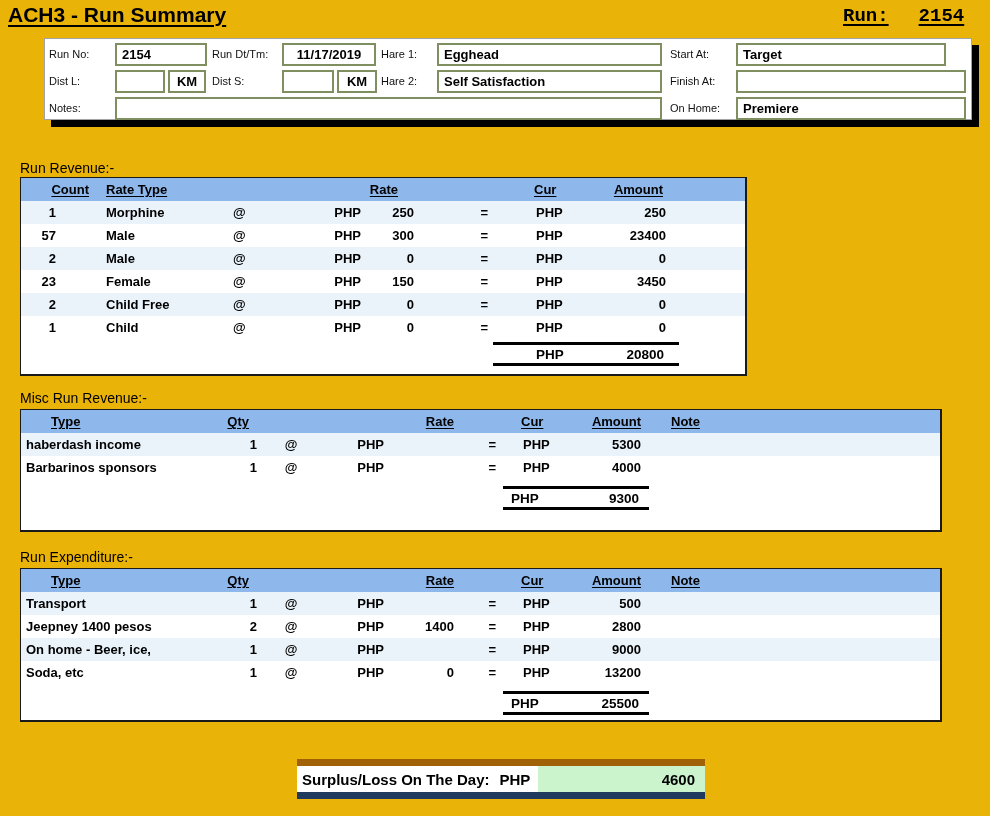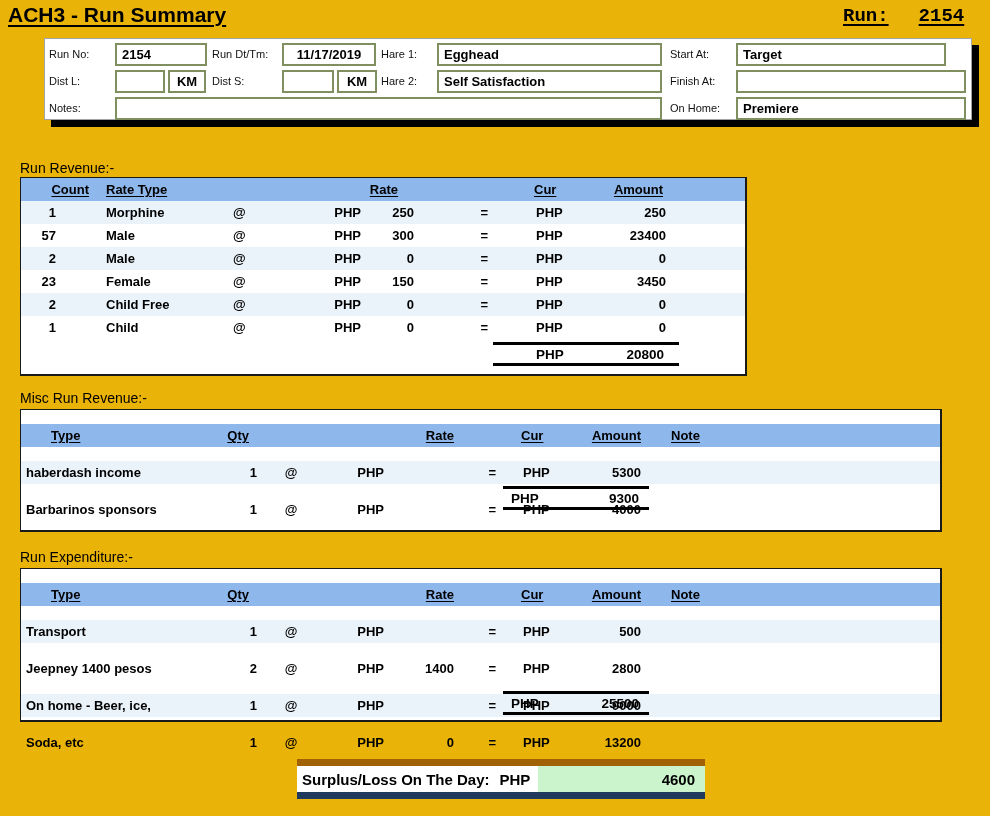--- a/index.html
+++ b/index.html
@@ -40,21 +40,21 @@
   .g-rev .c-ratecur{text-align:right;}
   .g-rev .c-rate{text-align:right;padding-right:2px;}
   .g-rev .h-rate{text-align:right;padding-right:18px;}
   .g-rev .c-eq{text-align:right;padding-right:28px;}
   .g-rev .c-cur{padding-left:20px;}
   .g-rev .h-cur{padding-left:18px;}
   .g-rev .c-amt{text-align:right;}
   .g-rev .h-amt{text-align:right;padding-right:3px;}
 
   
-  .g-wide{grid-template-columns:170px 70px 60px 75px 60px 65px 55px 65px 1fr;margin-top:14px;}
+  .g-wide{grid-template-columns:170px 70px 60px 75px 60px 65px 55px 65px 1fr;}
   .g-wide .c-type{padding-left:5px;}
   .g-wide .h-type{padding-left:30px;}
   .g-wide .c-qty{text-align:right;padding-right:4px;}
   .g-wide .h-qty{text-align:right;padding-right:12px;}
   .g-wide .c-at{text-align:center;}
   .g-wide .c-ratecur{text-align:right;padding-right:12px;}
   .g-wide .c-rate{text-align:right;padding-right:2px;}
   .g-wide .h-rate{text-align:right;padding-right:2px;}
   .g-wide .c-eq{text-align:right;padding-right:25px;}
   .g-wide .c-cur{padding-left:2px;}

